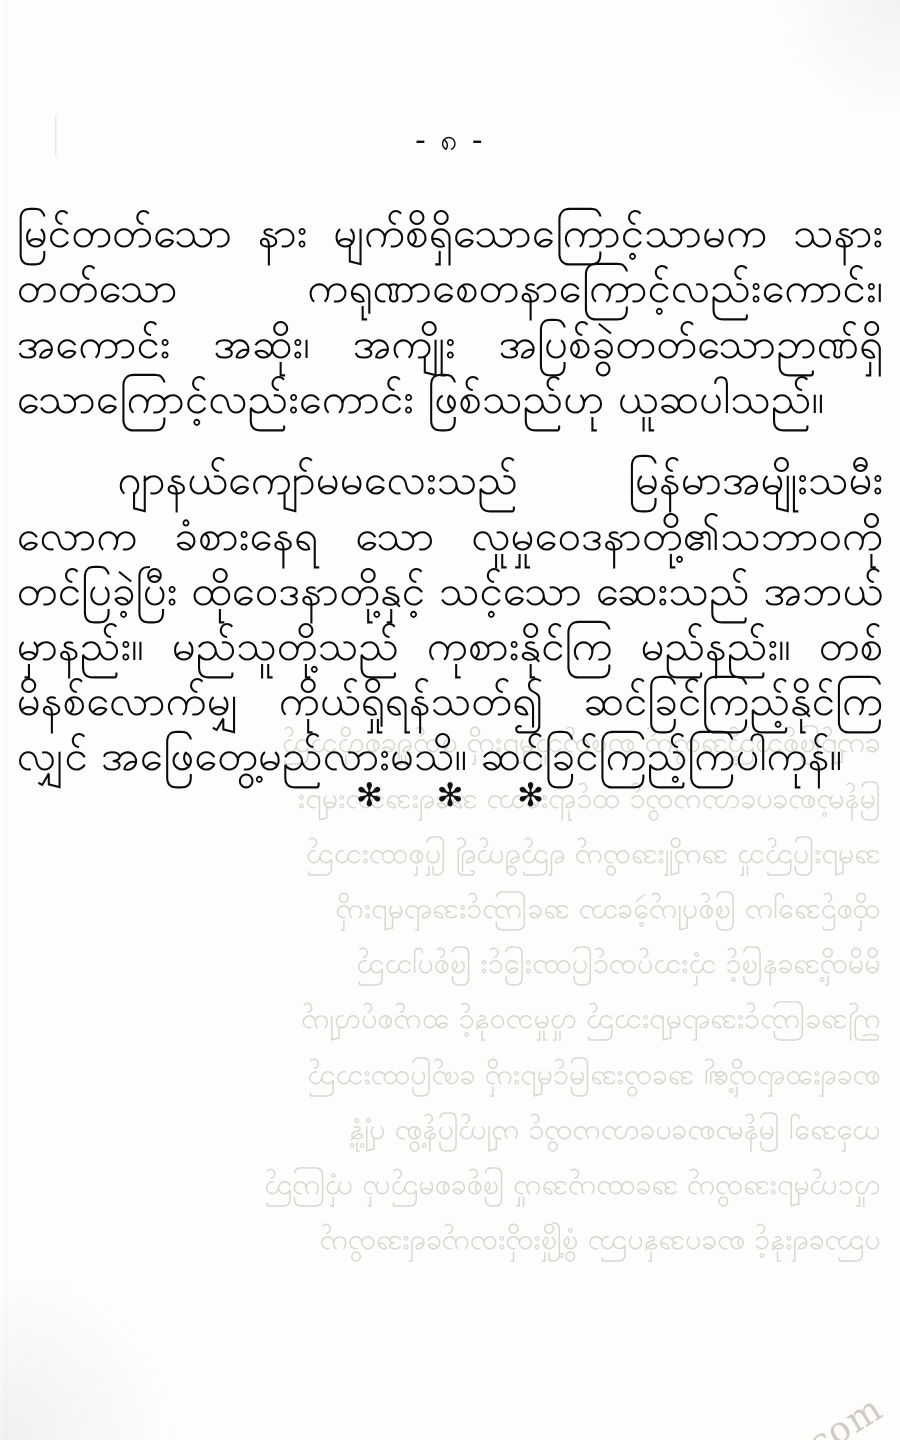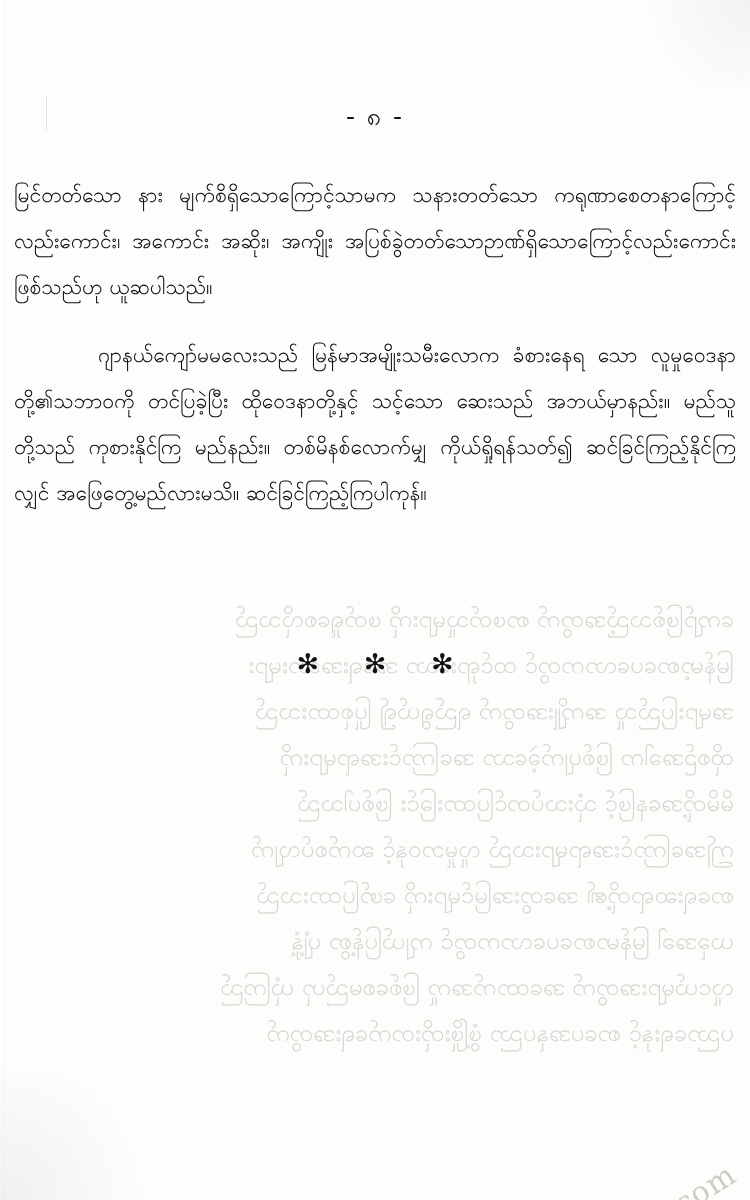--- a/index.html
+++ b/index.html
@@ -52,21 +52,21 @@
     color: #111;
     font-family: "DejaVu Sans", sans-serif;
   }
 
   .body-text {
     position: absolute;
     top: 172px;
     left: 14px;
     width: 722px;
     color: #0b0b0b;
-    font-size: 21px;
+    font-size: 35px;
     line-height: 46px;
     text-align: justify;
     text-justify: inter-word;
   }
 
   .para {
     margin: 0 0 0 0;
   }
   .para + .para {
     margin-top: 22px;

